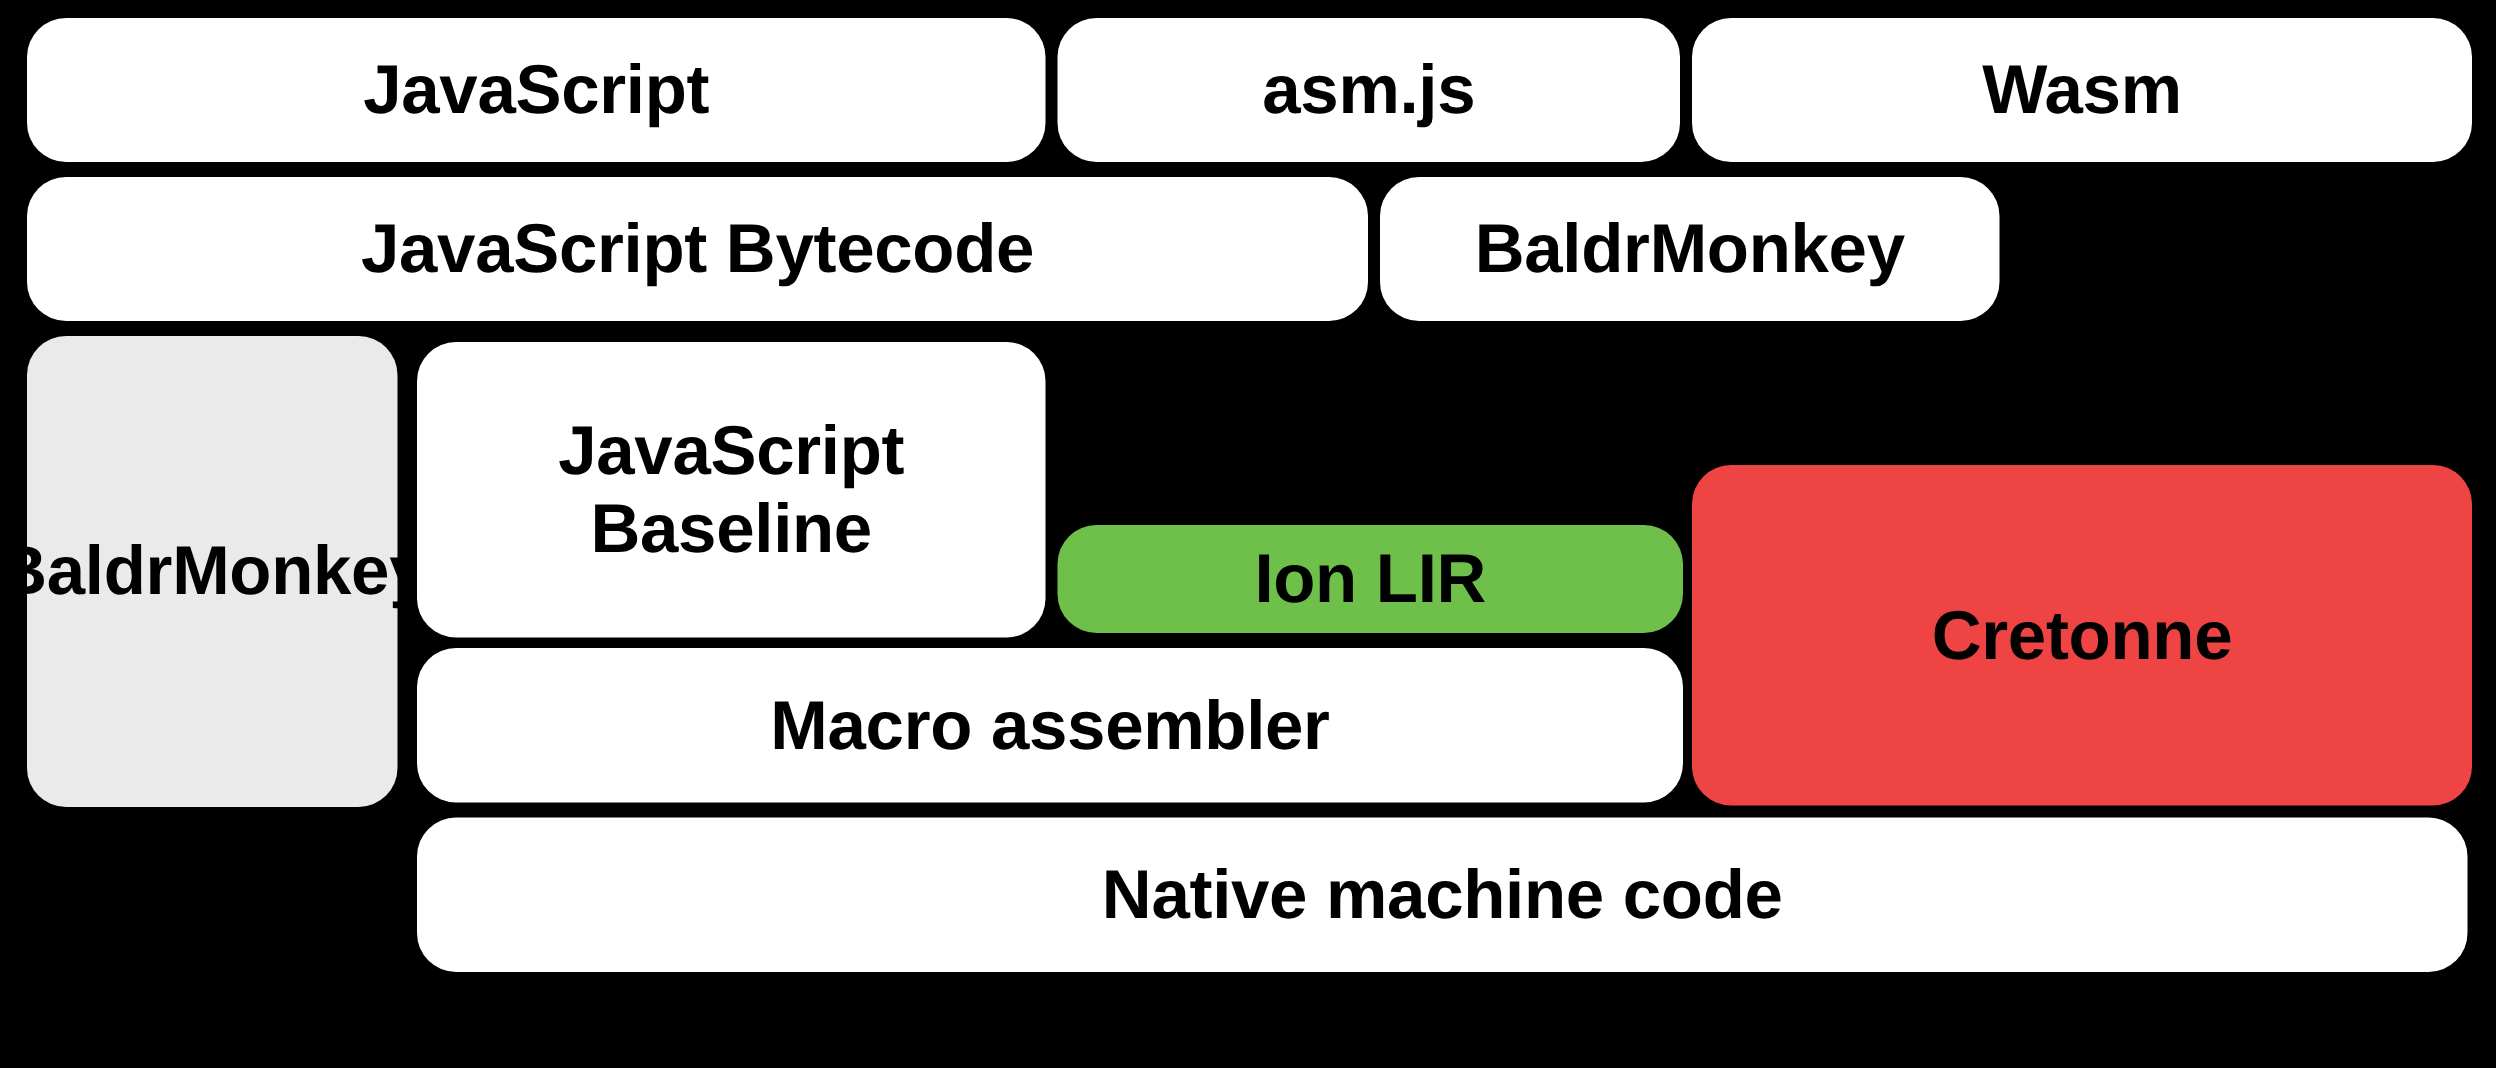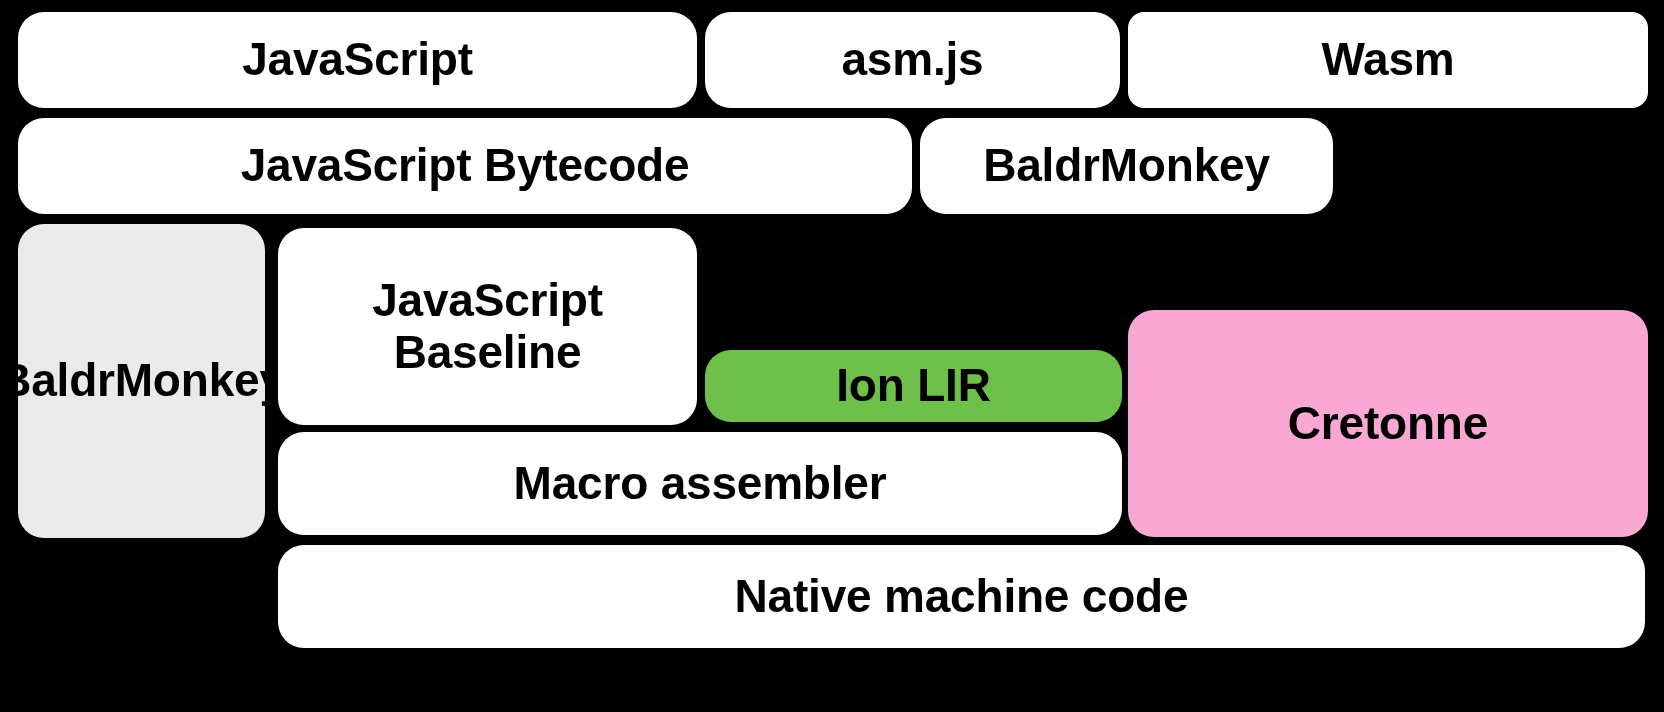--- a/index.html
+++ b/index.html
@@ -27,32 +27,32 @@
     font-size: 46px;
     font-weight: 700;
     line-height: 1.12;
     letter-spacing: -0.2px;
     background: #FFFFFF;
     white-space: pre-line;
     padding: 0 10px;
   }
   .box.gray  { background: #EAEAEA; }
   .box.green { background: #6EC04A; }
-  .box.pink  { background: #f9a8d4; }
+  .box.pink  { background: #ef4444; }
 </style>
 </head>
 <body>
 
 <div id="stage" style="background: rgb(0, 0, 0);">
 
   <div class="box" style="left: 18px; top: 12px; width: 679px; height: 96px;">JavaScript</div>
 
   <div class="box" style="left: 705px; top: 12px; width: 415px; height: 96px;">asm.js</div>
 
-  <div class="box" style="left: 1128px; top: 12px; width: 520px; height: 96px; border-radius: 16px;">Wasm</div>
+  <div class="box" style="left: 1128px; top: 12px; width: 520px; height: 96px;">Wasm</div>
 
   <div class="box" style="left: 18px; top: 118px; width: 894px; height: 96px;">JavaScript Bytecode</div>
 
   <div class="box" style="left: 920px; top: 118px; width: 413px; height: 96px;">BaldrMonkey</div>
 
   <div class="box gray" style="left: 18px; top: 224px; width: 247px; height: 314px;">BaldrMonkey</div>
 
   <div class="box" style="left: 278px; top: 228px; width: 419px; height: 197px;">JavaScript
 Baseline</div>
 

